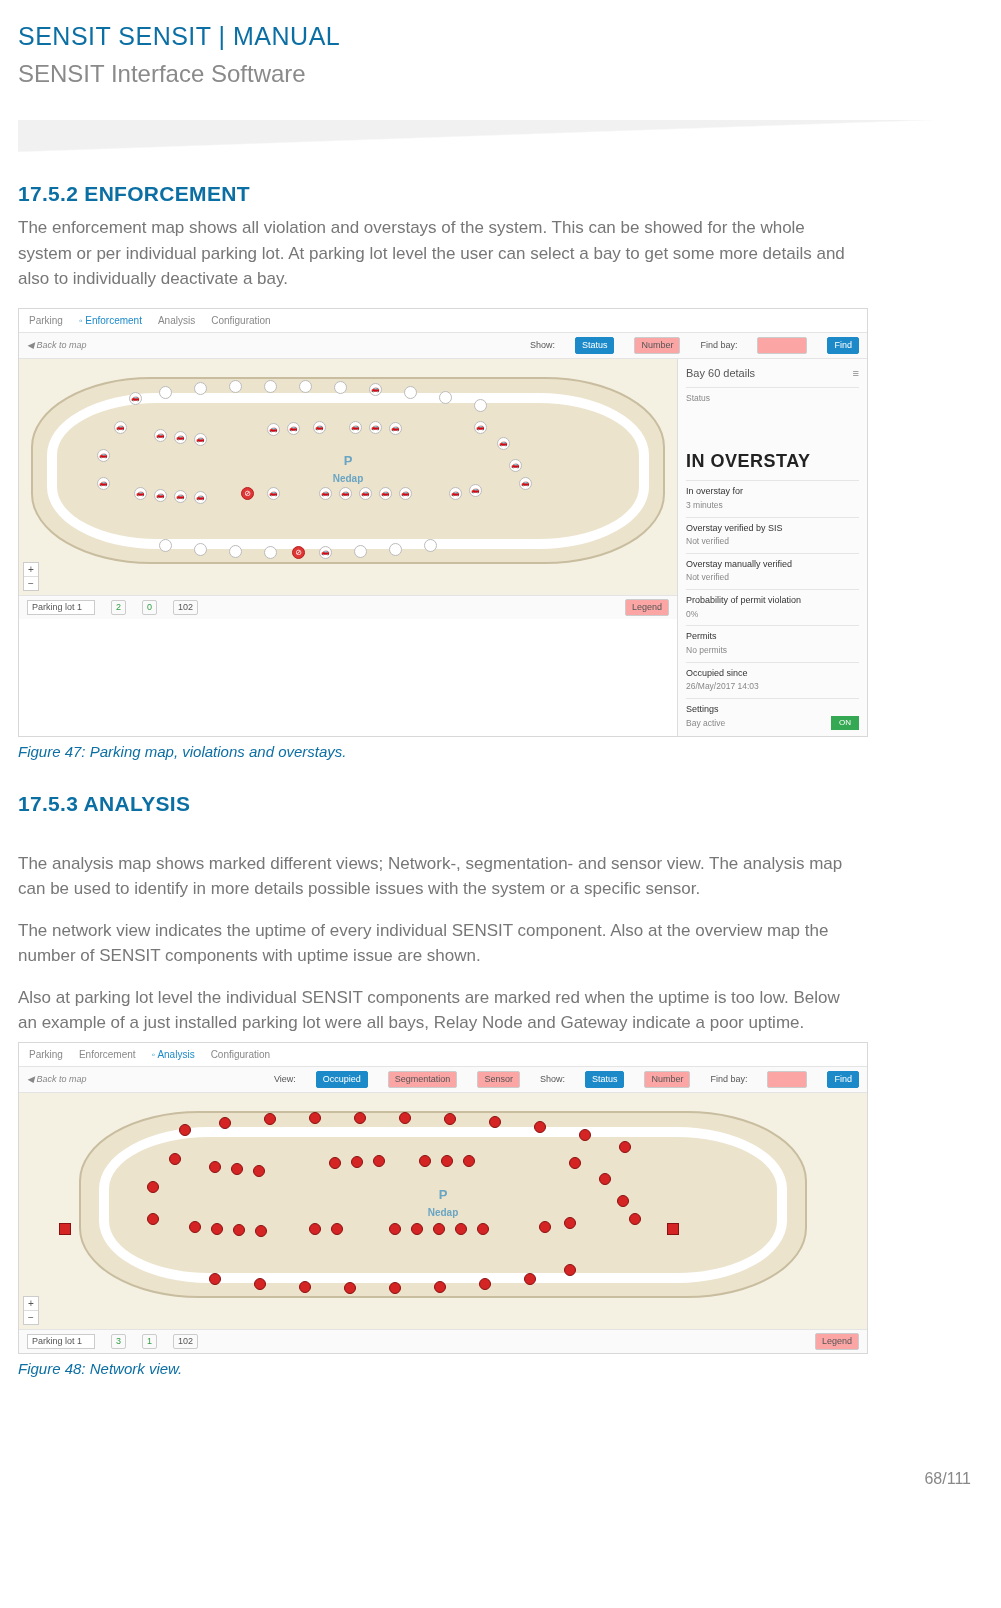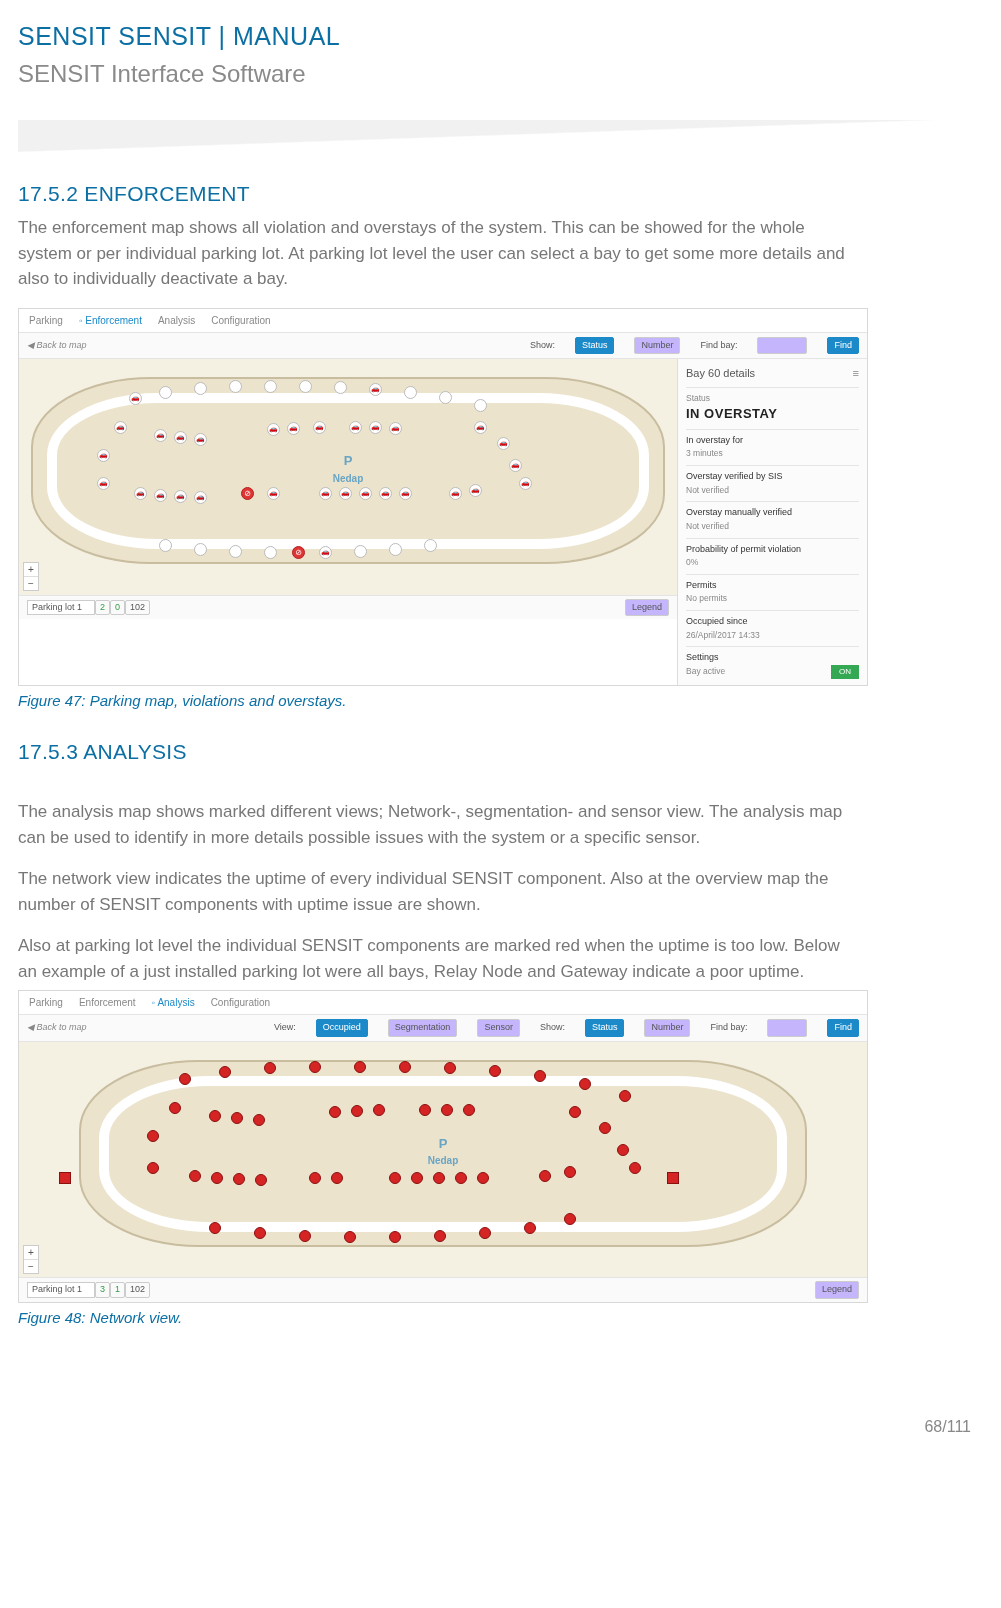--- a/index.html
+++ b/index.html
@@ -25,21 +25,21 @@
     margin-bottom: 28px;
   }
   .diag-stripe {
     height: 36px;
     margin-bottom: 22px;
     background: linear-gradient(178deg, #f1f1f1 0%, #f1f1f1 45%, transparent 47%, transparent 100%);
   }
   .sec-heading {
     color: #0b6fa4;
     font-size: 21px;
-    font-weight: 400;
+    font-weight: 700;
     margin-bottom: 6px;
     letter-spacing: 0.3px;
   }
   .body-text {
     max-width: 840px;
     color: #777;
     margin-bottom: 16px;
   }
   .caption {
     color: #0b6fa4;
@@ -82,21 +82,21 @@
     border-bottom: 1px solid #e4e4e4;
     font-size: 9px;
     background: #fafafa;
   }
   .tb-left { color: #888; font-style: italic; }
   .tb-right { display: flex; align-items: center; gap: 20px; }
   .chip {
     padding: 1px 6px;
     border: 1px solid #ccc;
     border-radius: 2px;
-    background: #c4b5fd;
+    background: #fca5a5;
     font-size: 9px;
   }
   .chip.sel { background: #1c8ac9; color: #fff; border-color: #1c8ac9; }
   .chip.find { background: #1c8ac9; color: #fff; border-color: #1c8ac9; text-align: right; }
   .fig-body { display: flex; }
   .fig-map {
     position: relative;
     flex: 1;
     height: 260px;
     background: #f5f1e2;
@@ -168,21 +168,21 @@
   .zoom div:last-child { border-bottom: none; }
   .fig-foot {
     display: flex;
     align-items: center;
     justify-content: space-between;
     padding: 3px 8px;
     border-top: 1px solid #e4e4e4;
     font-size: 9px;
     background: #fafafa;
   }
-  .foot-counts { display: flex; gap: 0; align-items: flex-end; }
+  .foot-counts { display: flex; gap: 16px; align-items: flex-end; }
   .cnt { border: 1px solid #ccc; padding: 0 4px; border-radius: 2px; }
   .cnt.g { color: #2f9e44; }
   .cnt.b { color: #555; }
   .sel-lot {
     border: 1px solid #ccc; padding: 0 12px 0 4px;
     background: #fff;
   }
 
   
   .side-panel {
@@ -192,21 +192,21 @@
     padding: 6px 8px;
     font-size: 9px;
     display: flex;
     flex-direction: column;
     gap: 5px;
   }
   .side-panel h4 { font-size: 11px; color: #555; font-weight: 400; display: flex; justify-content: space-between; }
   .side-block { border-top: 1px solid #e5e5e5; padding-top: 4px; }
   .side-label { color: #888; font-size: 8.5px; }
   .side-val { color: #333; font-size: 9px; }
-  .status-big { font-weight: 700; font-size: 13px; letter-spacing: 0.5px; color: #222; }
+  .status-big { font-weight: 700; font-size: 18px; letter-spacing: 0.5px; color: #222; margin-top: 44px; }
   .settings-row { display: flex; justify-content: space-between; align-items: center; }
   .on-badge { background: #34a853; color: #fff; padding: 1px 8px; font-size: 8px; }
   .menu-icon { color: #888; }
 </style>
 </head>
 <body>
 
 
 
 
@@ -339,21 +339,21 @@
       <div class="side-block">
         <div class="side-val">Probability of permit violation</div>
         <div class="side-label">0%</div>
       </div>
       <div class="side-block">
         <div class="side-val">Permits</div>
         <div class="side-label">No permits</div>
       </div>
       <div class="side-block">
         <div class="side-val">Occupied since</div>
-        <div class="side-label">26/April/2017 14:33</div>
+        <div class="side-label">26/May/2017 14:03</div>
       </div>
       <div class="side-block">
         <div class="side-val">Settings</div>
         <div class="settings-row">
           <span class="side-label">Bay active</span>
           <span class="on-badge">ON</span>
         </div>
       </div>
     </div>
   </div>

